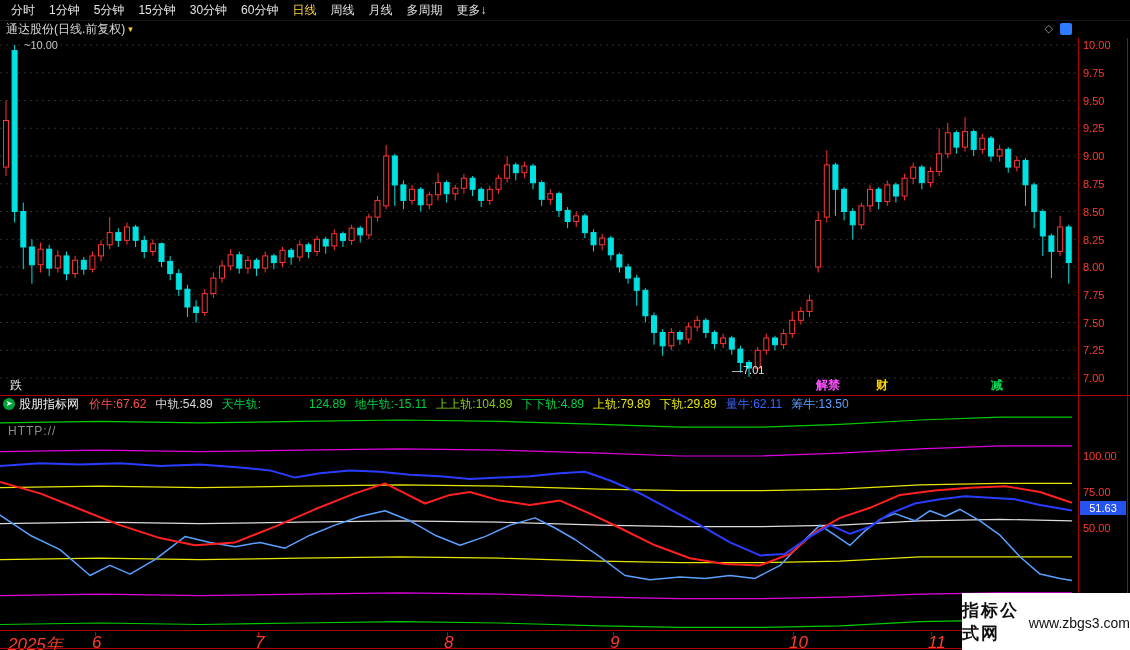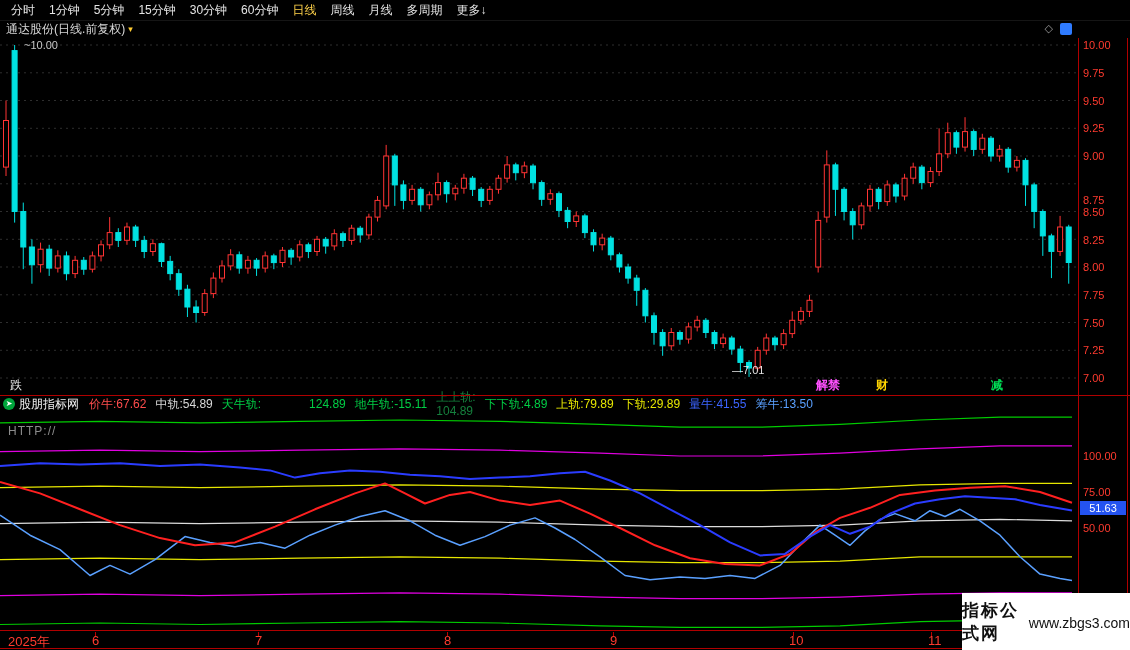--- a/index.html
+++ b/index.html
@@ -50,21 +50,21 @@
   .http-mark{position:absolute;left:8px;top:12px;color:#8c8c8c;font-size:12px;letter-spacing:1px;}
 
   
   .axis-ind{position:absolute;left:1080px;top:412px;width:47px;height:218px;}
   .axis-ind .lab{position:absolute;left:3px;color:#ff3b2f;font-size:11px;line-height:14px;}
   .l100{top:37px;} .l75{top:73px;} .l50{top:109px;text-align:center;}
   .badge{position:absolute;left:0;top:89px;width:46px;background:#2453f0;color:#fff;font-size:11px;
          text-align:center;padding:1px 0;}
 
   
-  .datebar{position:absolute;top:632px;left:0;width:1130px;height:16px;color:#ff3b2f;font-size:13px;}
+  .datebar{position:absolute;top:632px;left:0;width:1130px;height:16px;color:#ff3b2f;font-size:17px;font-style:italic;}
   .year{position:absolute;left:8px;top:1px;}
   .month{position:absolute;top:1px;}
   .m0{left:92px;} .m1{left:255px;} .m2{left:444px;} .m3{left:610px;} .m4{left:789px;} .m5{left:928px;}
   .tick{position:absolute;top:0;width:1px;height:4px;background:#c00000;}
   .tk0{left:95px;} .tk1{left:258px;} .tk2{left:447px;} .tk3{left:613px;} .tk4{left:793px;} .tk5{left:931px;}
 
   
   .hl{position:absolute;left:0;width:1130px;height:1px;background:#b00000;}
   .h1{top:395px;} .h2{top:630px;} .h3{top:648px;}
   .vl{position:absolute;top:38px;width:1px;height:611px;background:#b00000;}
@@ -377,21 +377,21 @@
     <span class="event e1" style="color: rgb(255, 212, 0);">财</span>
     <span class="event e2" style="color: rgb(0, 221, 85);">减</span>
   </div>
 
   <div class="axis-main">
     <span style="top:0">10.00</span>
     <span style="top:28px">9.75</span>
     <span style="top:56px">9.50</span>
     <span style="top:83px">9.25</span>
     <span style="top:111px">9.00</span>
-    <span style="top:155px">8.75</span>
+    <span style="top:139px">8.75</span>
     <span style="top:167px">8.50</span>
     <span style="top:195px">8.25</span>
     <span style="top:222px">8.00</span>
     <span style="top:250px">7.75</span>
     <span style="top:278px">7.50</span>
     <span style="top:305px">7.25</span>
     <span style="top:333px">7.00</span>
   </div>
 
   <div class="ind-header">
@@ -406,39 +406,39 @@
         <span class="pv">54.89</span>
       </span>
     <span class="param" style="color: rgb(0, 204, 68); gap: 48px;">
         <span class="pl">天牛轨</span>
         <span class="pv">124.89</span>
       </span>
     <span class="param" style="color: rgb(0, 204, 68);">
         <span class="pl">地牛轨</span>
         <span class="pv">-15.11</span>
       </span>
-    <span class="param" style="color: #15803d; flex-direction: column;">
+    <span class="param" style="color: #84cc16;">
         <span class="pl">上上轨</span>
         <span class="pv">104.89</span>
       </span>
     <span class="param" style="color: rgb(0, 204, 68);">
         <span class="pl">下下轨</span>
         <span class="pv">4.89</span>
       </span>
     <span class="param" style="color: rgb(230, 230, 0);">
         <span class="pl">上轨</span>
         <span class="pv">79.89</span>
       </span>
     <span class="param" style="color: rgb(230, 230, 0);">
         <span class="pl">下轨</span>
         <span class="pv">29.89</span>
       </span>
     <span class="param" style="color: rgb(60, 100, 255);">
         <span class="pl">量牛</span>
-        <span class="pv">41.55</span>
+        <span class="pv">62.11</span>
       </span>
     <span class="param" style="color: rgb(90, 160, 255);">
         <span class="pl">筹牛</span>
         <span class="pv">13.50</span>
       </span>
   </div>
 
   <div class="ind-chart">
     <svg id="indicator-svg" width="1078" height="218" viewBox="0 0 1078 218">
         <polyline points="0,10.9 100,9.4 200,10.9 300,9.4 400,8.0 500,9.4 600,12.3 680,15.2 760,15.2 840,12.3 920,8.0 1000,5.1 1072,5.1" fill="none" stroke="#00cc00" stroke-width="1.2" stroke-linejoin="round"></polyline>

